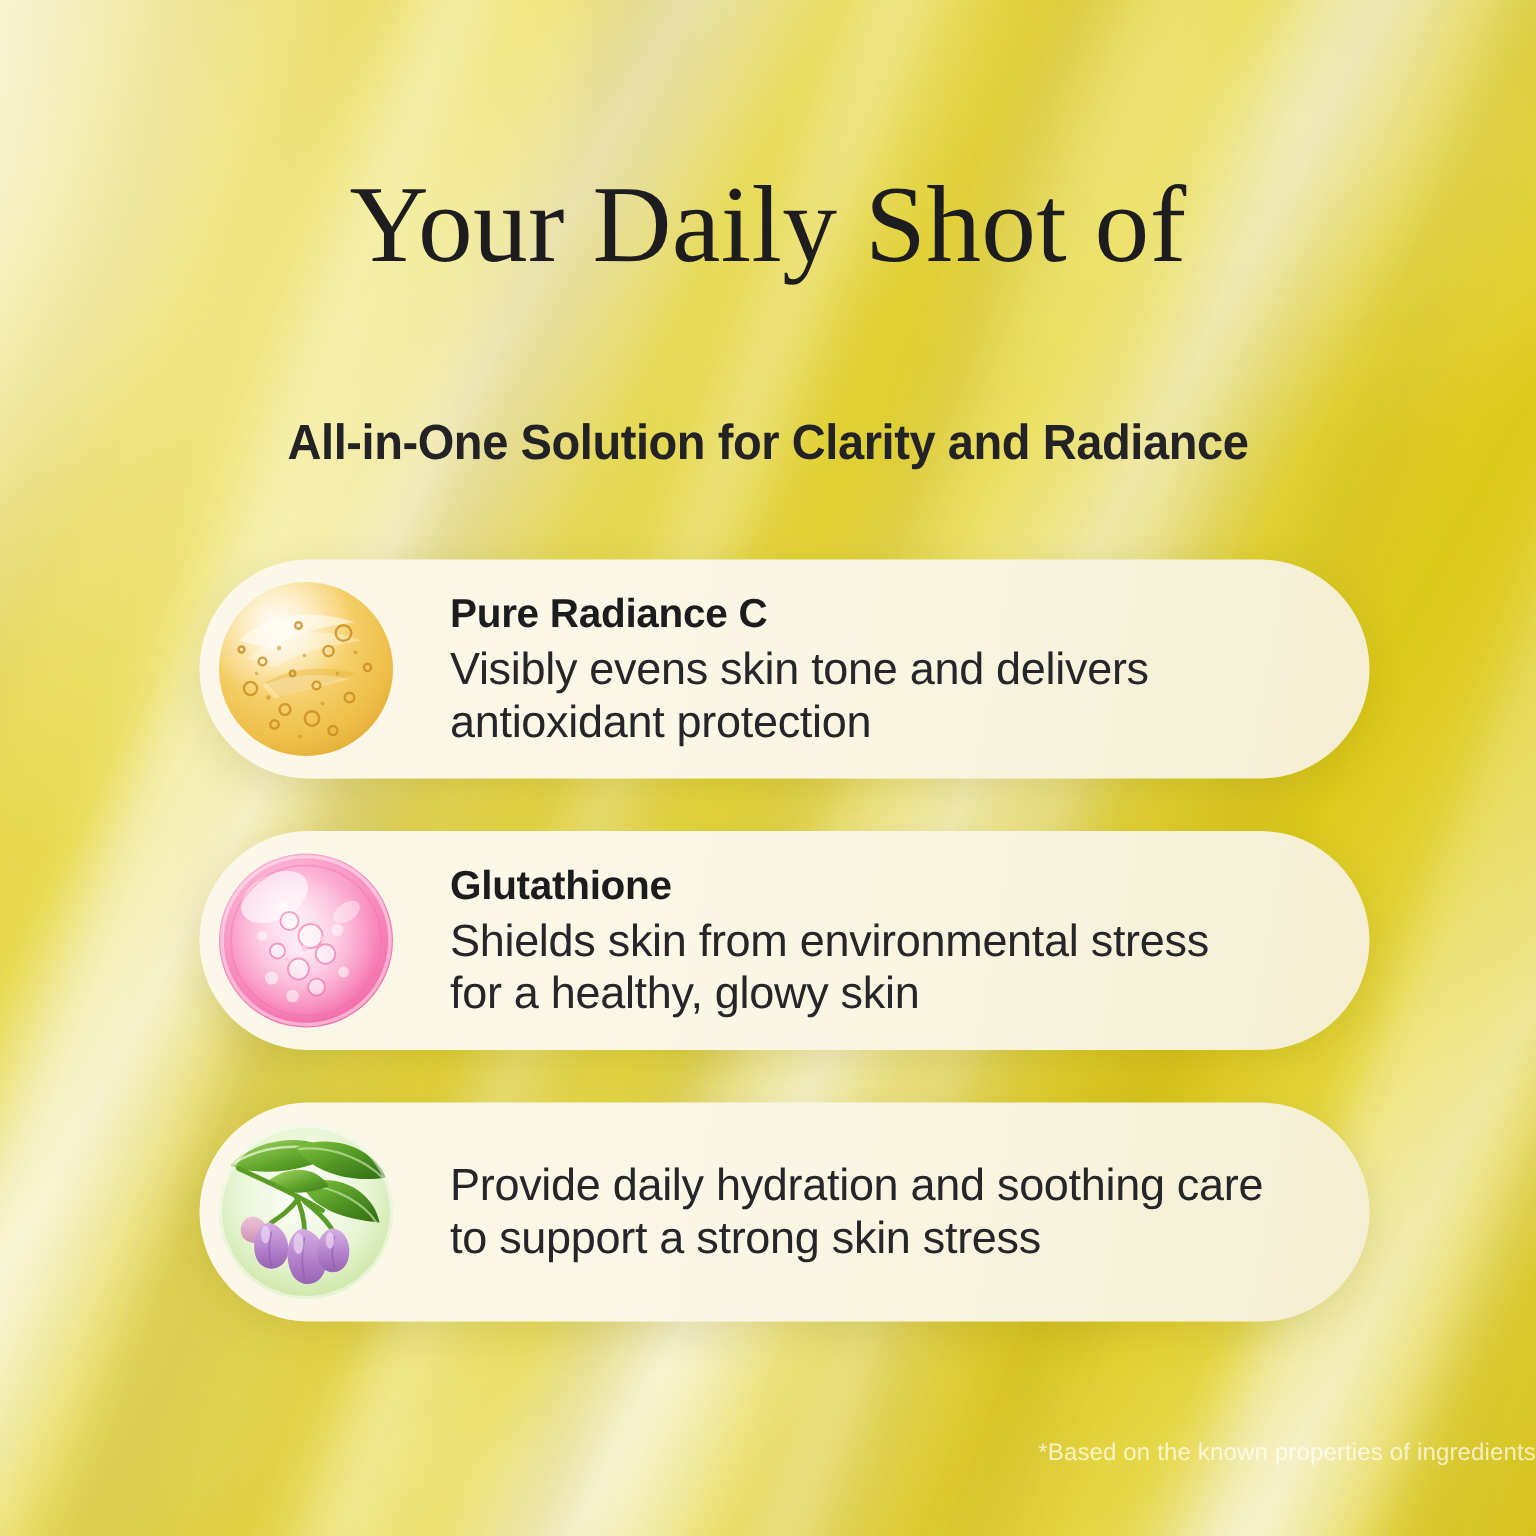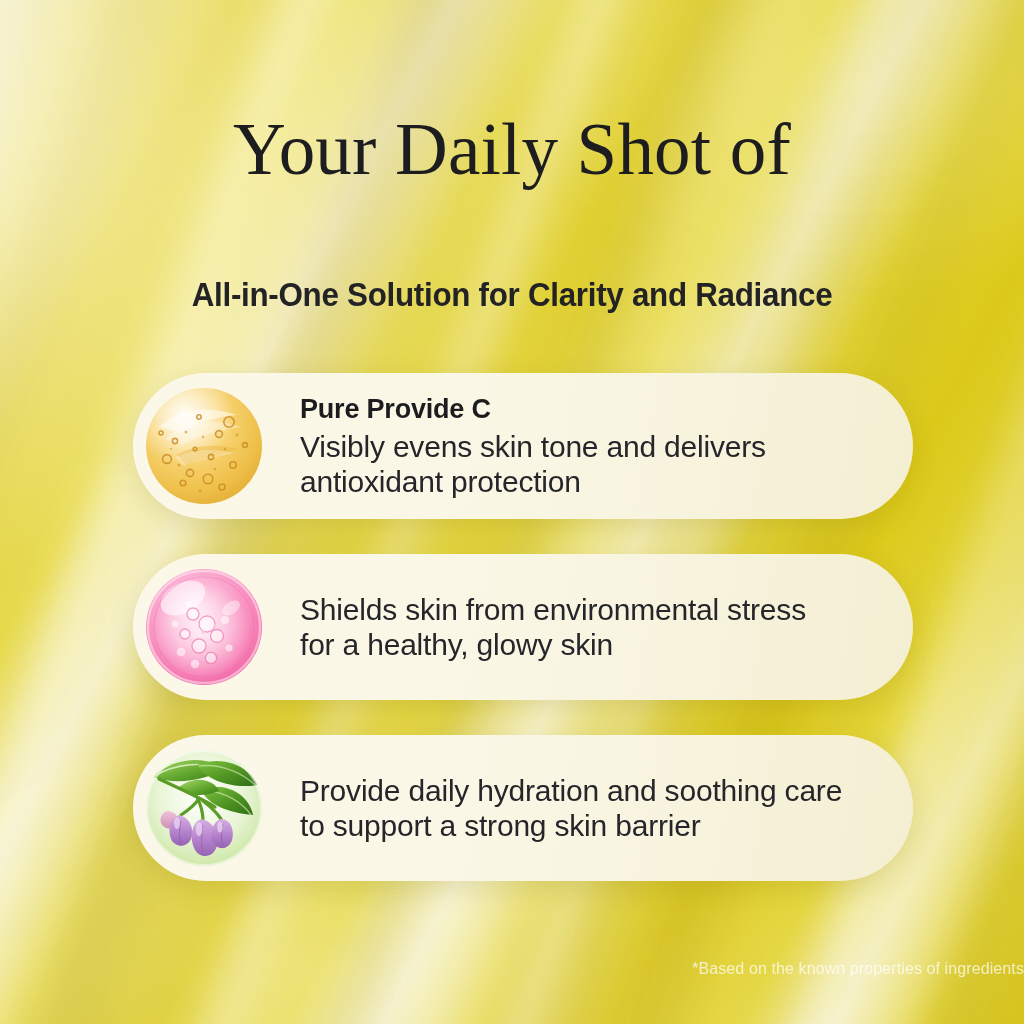--- a/index.html
+++ b/index.html
@@ -245,21 +245,21 @@
             <circle cx="34" cy="78" r="1.6"></circle>
               <circle cx="70" cy="82" r="1.3"></circle>
             <circle cx="92" cy="48" r="1.4"></circle>
               <circle cx="26" cy="62" r="1.1"></circle>
             <circle cx="80" cy="62" r="1.2"></circle>
               <circle cx="55" cy="104" r="1.4"></circle>
           </g>
         </svg>
       </div>
       <div class="card-text">
-        <div class="card-title">Pure Provide C</div>
+        <div class="card-title">Pure Radiance C</div>
         <div class="card-desc">Visibly evens skin tone and delivers
 antioxidant protection</div>
       </div>
     </div>
 
     <div class="card">
       <div class="card-icon">
         <svg class="icon-svg" viewBox="0 0 118 118" aria-hidden="true">
           <defs>
             <radialGradient id="gelPink" cx="42%" cy="34%" r="76%">
@@ -303,20 +303,21 @@
           </g>
           <g fill="#fbcde0" opacity=".9">
             <circle cx="58" cy="64" r="2"></circle>
               <circle cx="46" cy="72" r="1.6"></circle>
             <circle cx="70" cy="58" r="1.8"></circle>
               <circle cx="60" cy="86" r="1.5"></circle>
           </g>
         </svg>
       </div>
       <div class="card-text">
+        <div class="card-title">Glutathione</div>
         <div class="card-desc">Shields skin from environmental stress
 for a healthy, glowy skin</div>
       </div>
     </div>
 
     <div class="card">
       <div class="card-icon">
         <svg class="icon-svg" viewBox="0 0 118 118" aria-hidden="true">
           <defs>
             <radialGradient id="plantBg" cx="48%" cy="40%" r="72%">
@@ -374,21 +375,21 @@
           <g fill="#f0dff6" opacity=".65">
             <ellipse cx="32" cy="74" rx="3" ry="6"></ellipse>
             <ellipse cx="54" cy="80" rx="3.4" ry="7"></ellipse>
             <ellipse cx="75" cy="78" rx="2.8" ry="5.5"></ellipse>
           </g>
           <circle cx="59" cy="59" r="57" fill="none" stroke="#ffffff" stroke-width="2" opacity=".5"></circle>
         </svg>
       </div>
       <div class="card-text">
         <div class="card-desc">Provide daily hydration and soothing care
-to support a strong skin barrier</div>
+to support a strong skin stress</div>
       </div>
     </div>
 
   </div>
 
   <div class="footnote">*Based on the known properties of ingredients</div>
 
 </div>
 
 </body></html>

